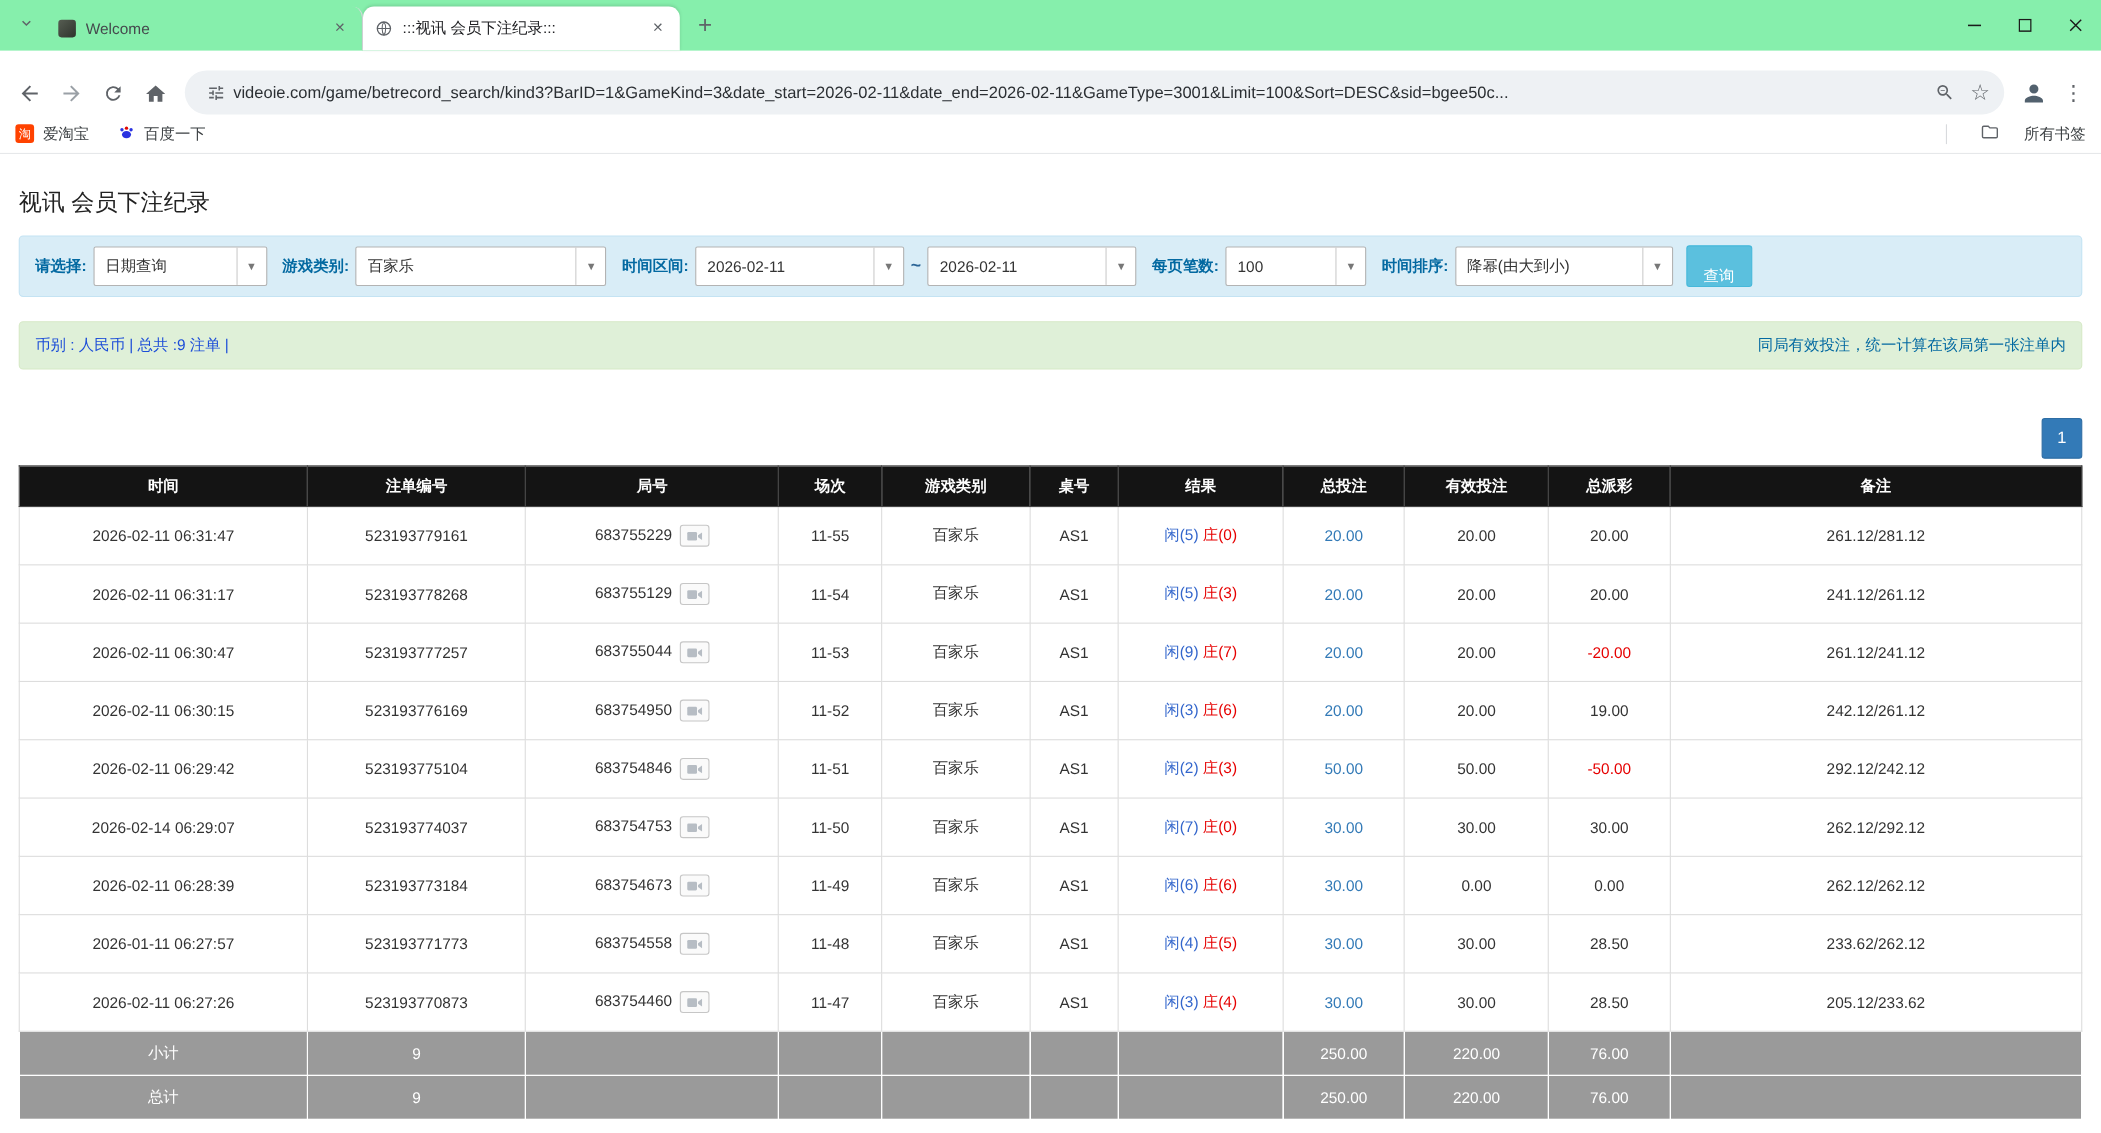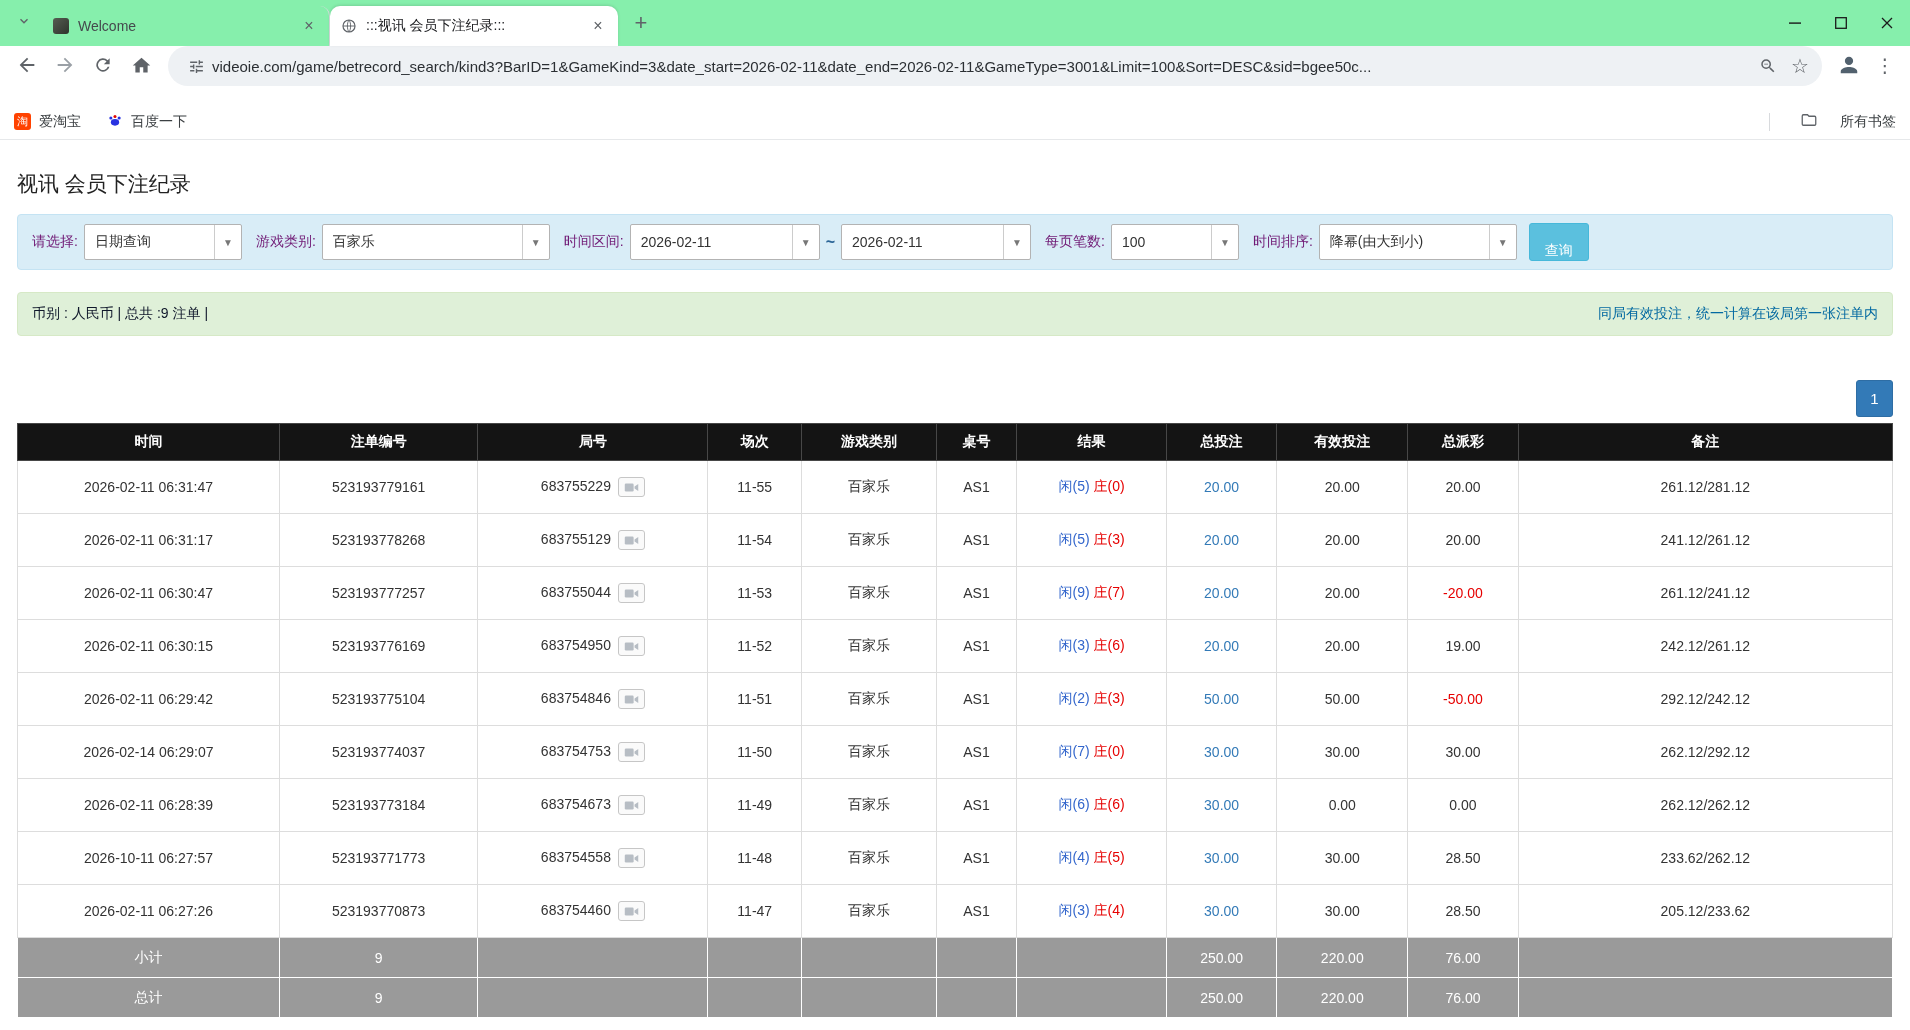--- a/index.html
+++ b/index.html
@@ -11,47 +11,47 @@
   .tab{width:288px;height:40px;display:flex;align-items:center;padding:0 10px;border-radius:10px 10px 0 0;font-size:14px;color:#45494d;position:relative}
   .tab.inactive{border-right:1px solid #d7dadd}
   .tab.active{background:#fff;color:#202124;box-shadow:0 -1px 3px rgba(0,0,0,.12)}
   .tab .favicon{width:18px;height:18px;display:flex;align-items:center;justify-content:center;flex:none}
   .fav-welcome{width:16px;height:16px;border-radius:3px;background:linear-gradient(135deg,#565d52,#2e332c)}
   .tab-title{flex:1;margin:0 8px;white-space:nowrap;overflow:hidden;text-overflow:clip}
   .tab-close{width:20px;height:20px;border-radius:50%;display:flex;align-items:center;justify-content:center;font-size:16px;color:#5f6368;flex:none}
   .new-tab{width:30px;height:30px;margin:0 0 8px 8px;display:flex;align-items:center;justify-content:center;font-size:22px;color:#5f6368;border-radius:50%}
   .win-controls{position:absolute;right:0;top:0;height:46px;display:flex}
   .win-controls .wc{width:46px;height:100%;display:flex;align-items:center;justify-content:center;color:#1b1b1b}
-  .toolbar{height:58px;background:#fff;display:flex;align-items:flex-start;padding:0 8px}
+  .toolbar{height:58px;background:#fff;display:flex;align-items:flex-end;padding:0 8px}
   .nav-btn{width:38px;height:38px;border-radius:50%;display:flex;align-items:center;justify-content:center;flex:none}
   .omnibox{flex:1;min-width:0;height:40px;background:#eef1f4;border-radius:20px;display:flex;align-items:center;padding:0 6px 0 12px;margin:0 8px}
   .omni-url{flex:1;min-width:0;font-size:15px;color:#2b2f33;white-space:nowrap;overflow:hidden}
   .omni-icon{width:32px;height:32px;display:flex;align-items:center;justify-content:center;flex:none;border-radius:50%}
   .star{font-size:20px;color:#5f6368}
   .toolbar-right{display:flex;align-items:center;flex:none}
   .menu-dots{font-size:19px;color:#5f6368;width:34px;text-align:center}
   .bookmarks-bar{height:36px;background:#fff;border-bottom:1px solid #e6e8ea;display:flex;align-items:center;padding:0 14px;font-size:14px;color:#3c4043}
   .bookmark{display:flex;align-items:center;gap:8px;margin-right:26px}
   .bm-taobao{width:17px;height:17px;border-radius:3px;background:#ff4200;color:#fff;font-size:11px;display:flex;align-items:center;justify-content:center}
   .bm-right{margin-left:auto;display:flex;align-items:center;gap:22px}
   .bm-divider{width:1px;height:18px;background:#d8dadd;margin-right:8px}
   
   .page{padding:0 17px}
   .page-title{font-size:21px;font-weight:500;color:#222;margin:30px 0 16px}
   .filter-bar{background:#d9edf7;border:1px solid #c4e3f3;border-radius:4px;height:56px;display:flex;align-items:center;padding:0 14px}
-  .f-label{color:#701a75;font-weight:400;font-size:14px;margin:0 6px 0 14px;white-space:nowrap}
+  .f-label{color:#0369a1;font-weight:700;font-size:14px;margin:0 6px 0 14px;white-space:nowrap}
   .f-label.first{margin-left:0}
   .select{background:#fff;border:1px solid #b3b3b3;border-radius:2px;height:36px;display:flex;align-items:stretch}
   .select .val{padding:0 10px;font-size:14px;color:#333;display:flex;align-items:center;flex:1;white-space:nowrap}
   .select .caret{width:27px;border-left:1px solid #ccc;display:flex;align-items:center;justify-content:center;color:#777;font-size:10px}
   .w-select1{width:158px}.w-game{width:228px}.w-date{width:190px}.w-per{width:128px}.w-sort{width:198px}
   .tilde{color:#2a6496;font-weight:700;margin:0 6px}
   .search-btn{background:#5bc0de;border:1px solid #46b8da;color:#fff;height:36px;padding:18px 15px;margin-left:12px;border-radius:3px;font-size:14px;cursor:pointer}
   .summary-bar{margin-top:22px;background:#dff0d8;border:1px solid #d6e9c6;border-radius:4px;height:44px;display:flex;align-items:center;justify-content:space-between;padding:0 14px;font-size:14px}
-  .summary-left{color:#0f172a}
+  .summary-left{color:#1d4ed8}
   .summary-right{color:#0369a1}
   .pagination{display:flex;justify-content:flex-end;margin:44px 0 6px;gap:4px}
   .page-btn{min-width:37px;height:37px;background:#337ab7;border:1px solid #2e6da4;color:#fff;border-radius:3px;display:flex;align-items:center;justify-content:center;font-size:15px;cursor:pointer}
   
   table{width:100%;border-collapse:collapse;table-layout:fixed;font-size:14px}
   th{background:#141414;color:#fff;font-weight:700;height:37px;border:1px solid #474747}
   td{background:#fff;color:#333;text-align:center;height:53px;border:1px solid #ddd;overflow:hidden}
   th:nth-child(1){width:14%}th:nth-child(2){width:10.6%}th:nth-child(3){width:12.3%}
   th:nth-child(4){width:5%}th:nth-child(5){width:7.2%}th:nth-child(6){width:4.3%}
   th:nth-child(7){width:8%}th:nth-child(8){width:5.9%}th:nth-child(9){width:7%}
@@ -368,21 +368,21 @@
           <td>11-49</td>
           <td>百家乐</td>
           <td>AS1</td>
           <td><span class="player">闲(6)</span> <span class="banker">庄(6)</span></td>
           <td><span class="bet-link">30.00</span></td>
           <td>0.00</td>
           <td>0.00</td>
           <td>262.12/262.12</td>
         </tr>
         <tr>
-          <td>2026-10-11 06:27:57</td>
+          <td>2026-01-11 06:27:57</td>
           <td>523193771773</td>
           <td><span>683754558</span><span class="media-btn">
               <svg width="15" height="11" viewBox="0 0 24 18">
                 <rect x="1" y="2.5" width="14.5" height="13" rx="2" fill="#b7bdc4"></rect>
                 <path d="M17 7.5l6-4.2v11.4l-6-4.2z" fill="#b7bdc4"></path>
               </svg>
             </span></td>
           <td>11-48</td>
           <td>百家乐</td>
           <td>AS1</td>

